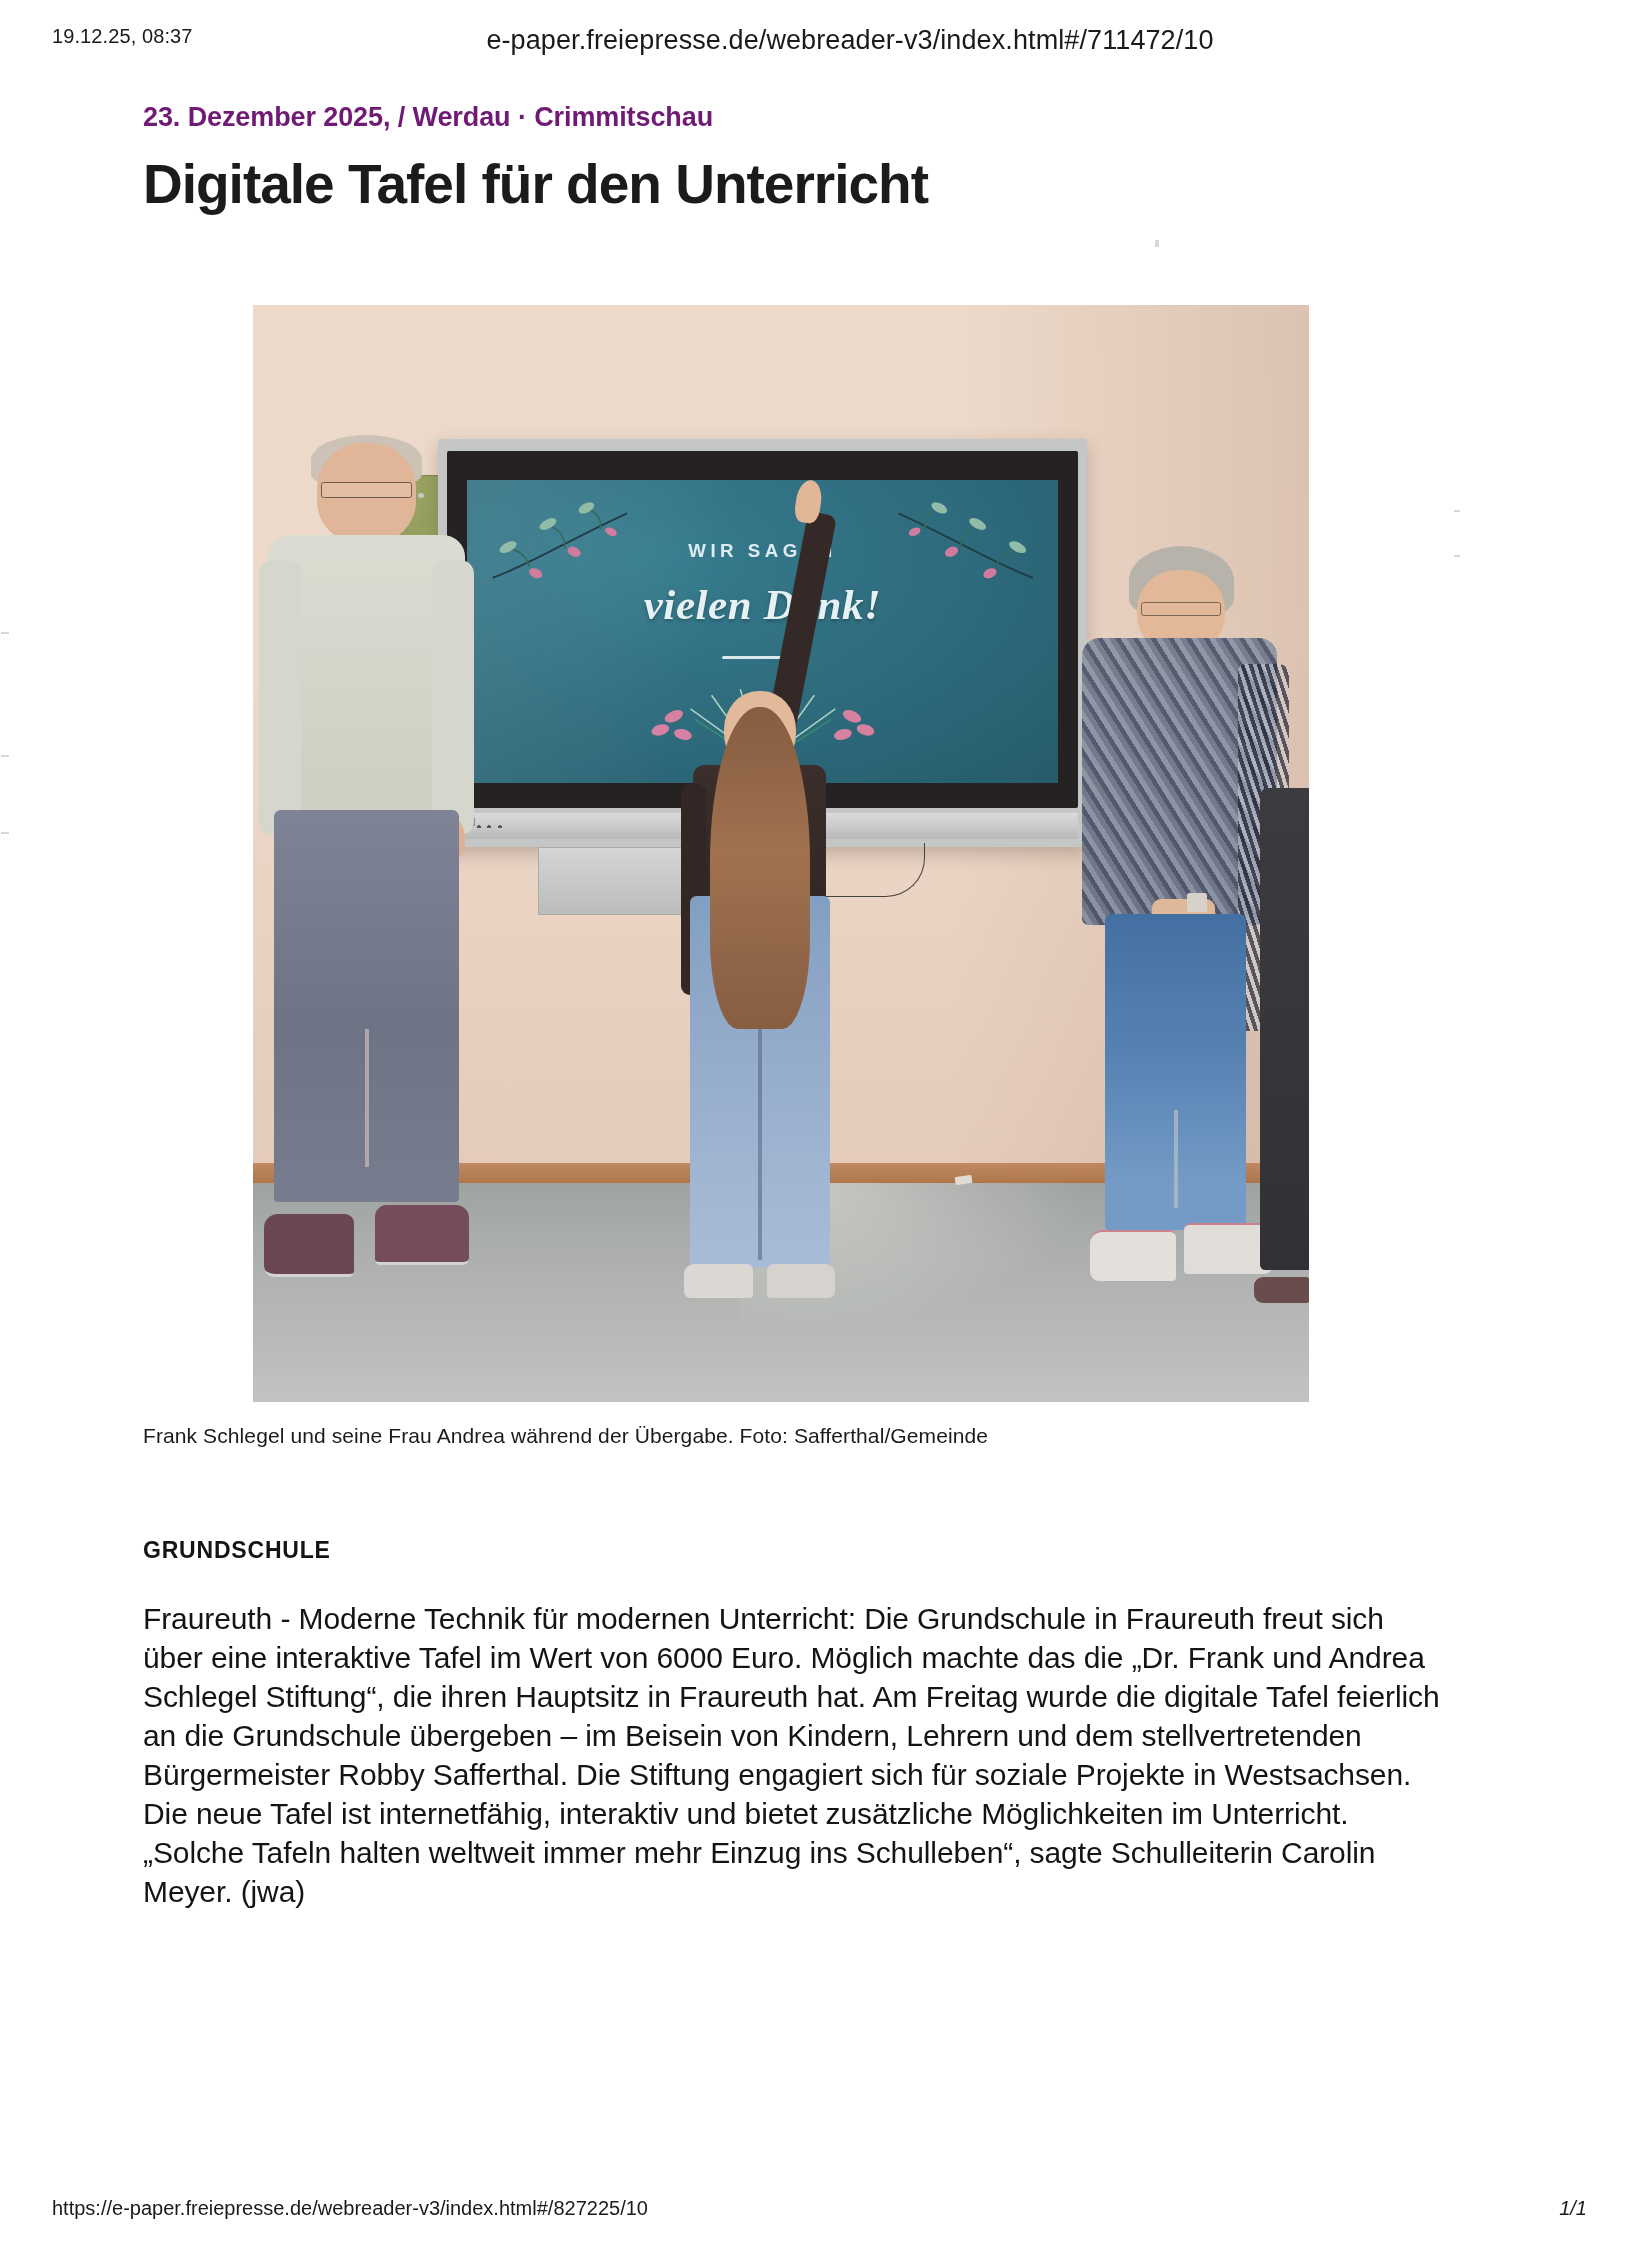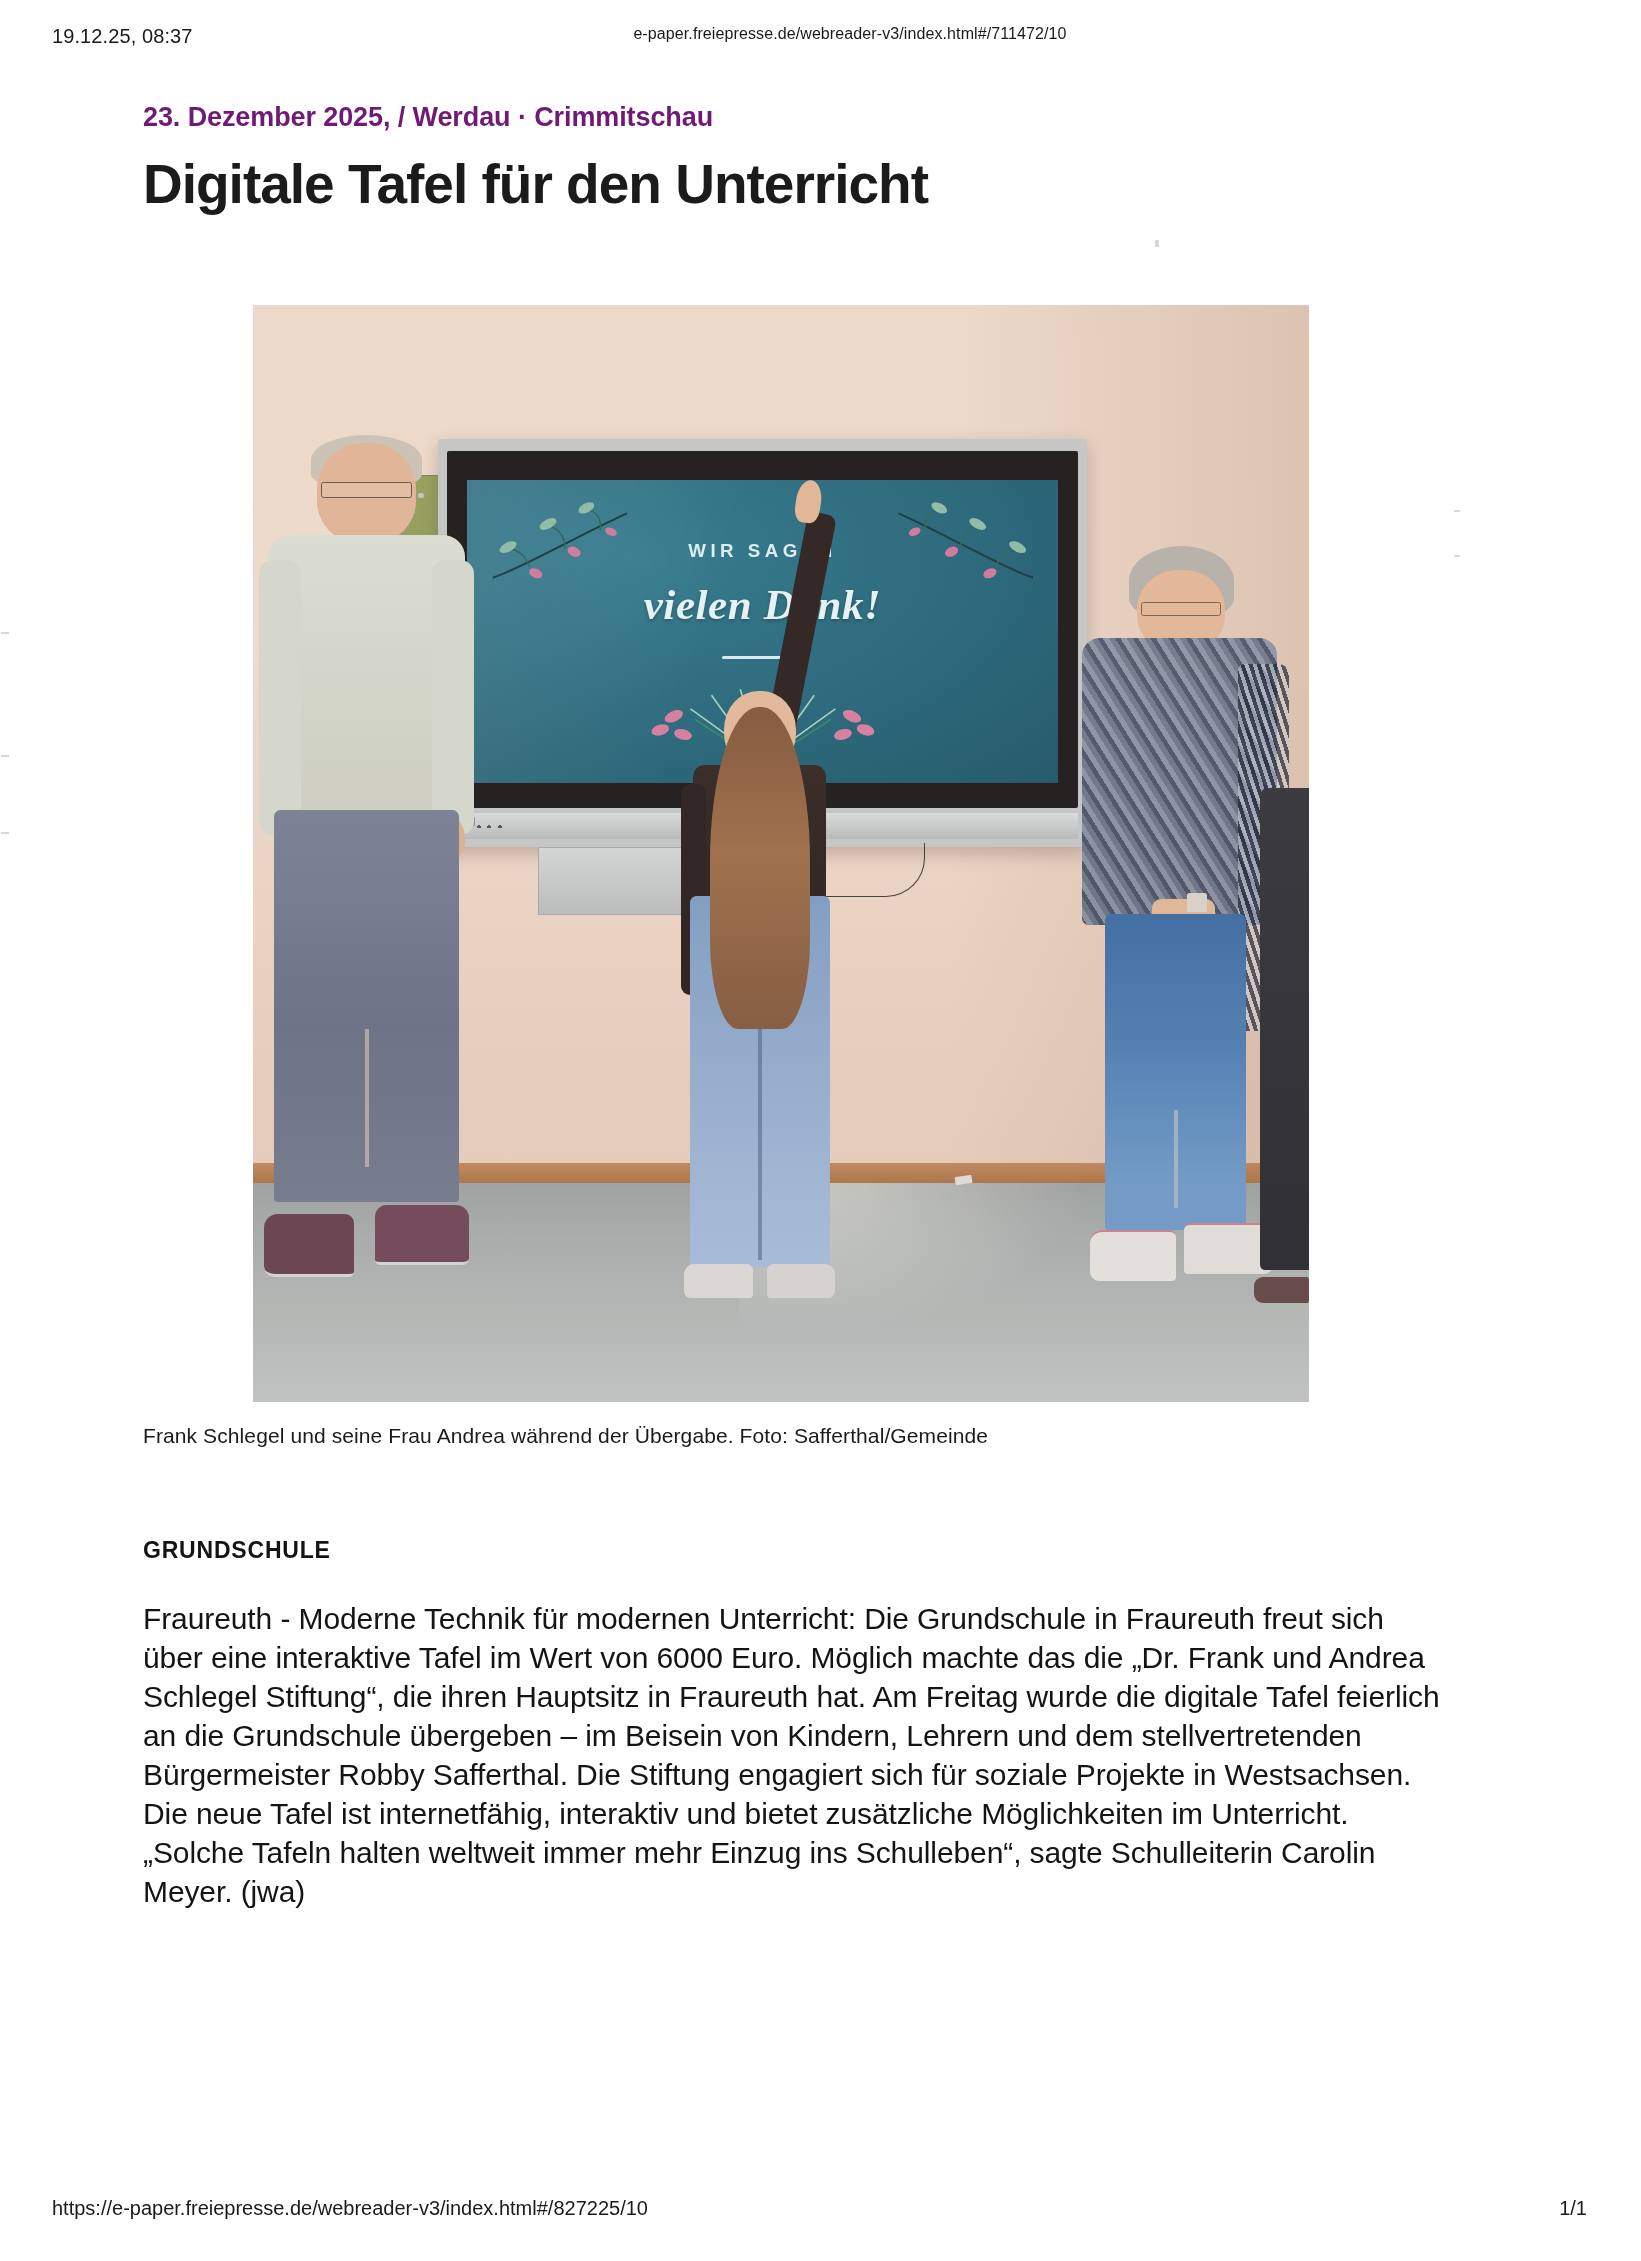--- a/index.html
+++ b/index.html
@@ -18,21 +18,21 @@
   .print-header {
     position:absolute; top:24.5px; left:0; width:100%; height:30px;
   }
   .print-header .ph-date {
     position:absolute; left:52px; top:0;
     font-size:20px; color:#1a1a1a; letter-spacing:0.1px;
   }
   .print-header .ph-url {
     position:absolute; left:0; right:0; top:0;
     text-align:center;
-    font-size:16px; color:#1a1a1a; letter-spacing:0.1px;
+    font-size:27px; color:#1a1a1a; letter-spacing:0.1px;
     padding-left:58px;
   }
 
   
   .article {
     position:absolute;
     left:143px; top:103px; width:1329px;
   }
 
   .kicker {
@@ -398,21 +398,21 @@
     letter-spacing:-0.1px;
   }
   .body-copy p { margin:0; }
 
   
   .print-footer { position:absolute; left:0; bottom:36px; width:100%; height:28px; }
   .print-footer .pf-url {
     position:absolute; left:52px; top:0; font-size:20px; color:#1a1a1a;
   }
   .print-footer .pf-page {
-    position:absolute; right:55px; top:0; font-size:20px; color:#1a1a1a;
+    position:absolute; right:55px; top:0; font-size:20px; color:#1a1a1a;font-style:italic;
   }
 
   
   .scan-mark { position:absolute; background:#d8d8d8; }
   .sm1 { left:1454px; top:510px;  width:5.8px;  height:1.9px; }
   .sm2 { left:1454px; top:555px;  width:5.8px;  height:1.9px; }
   .sm3 { left:1.3px;    top:632px;  width:7.7px; height:1.9px; }
   .sm4 { left:1.3px;    top:755px; width:7.7px; height:1.9px; }
   .sm5 { left:1.3px;    top:832px; width:7.7px; height:1.9px; }
   .sm6 { left:1155px; top:240px;  width:3.9px;  height:6.5px; }

